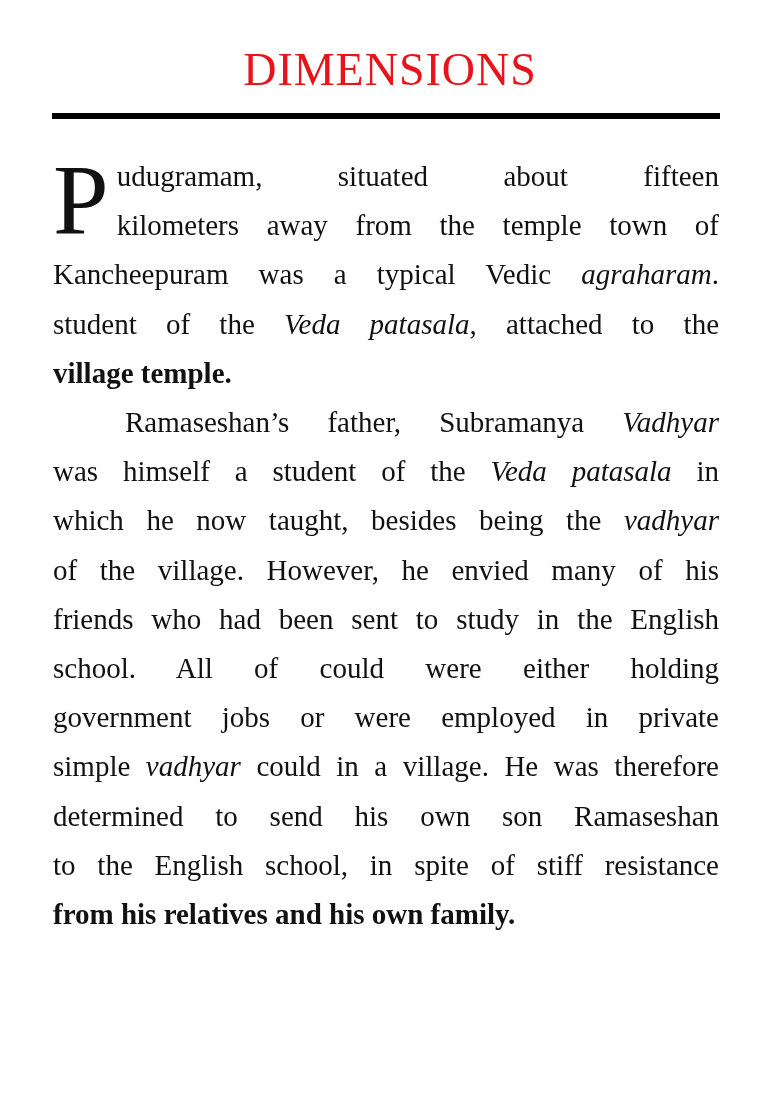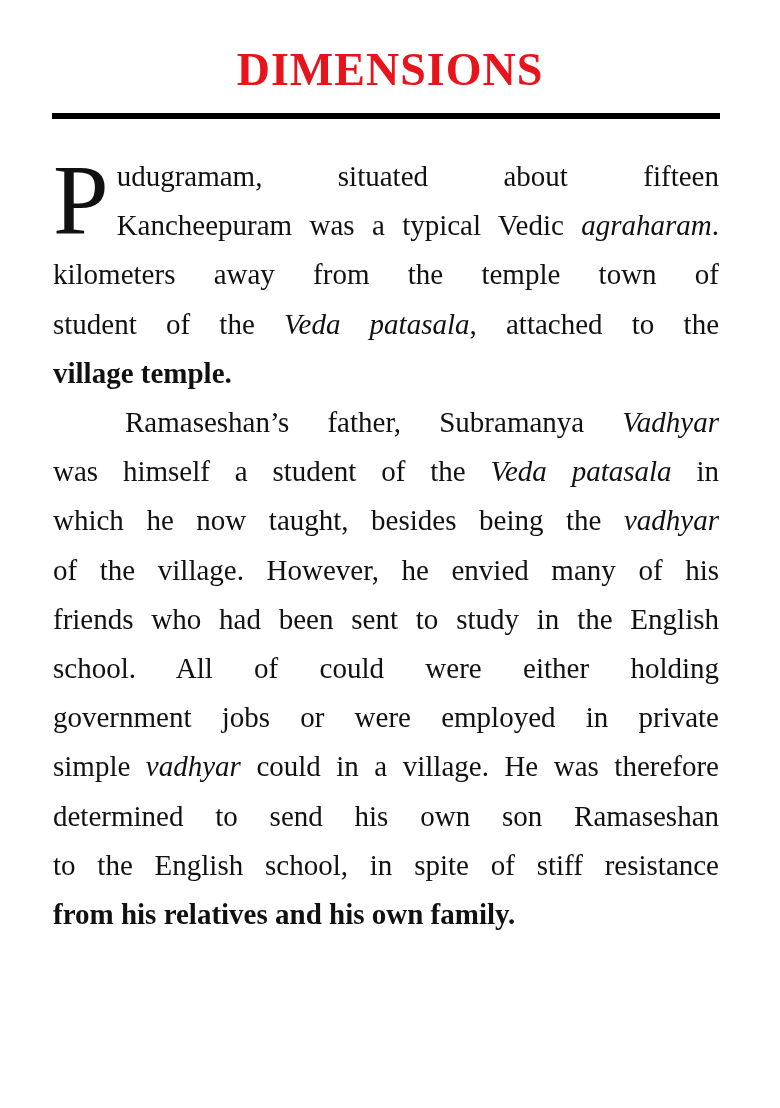--- a/index.html
+++ b/index.html
@@ -2,21 +2,21 @@
 <html><head>
 <meta charset="utf-8">
 <style>
   html, body { margin: 0; padding: 0; background: #ffffff; }
   body { width: 780px; height: 1108px; position: relative; overflow: hidden; }
   .page { position: absolute; left: 0; top: 0; width: 780px; height: 1108px; }
   .title {
     position: absolute; left: 0; width: 780px; top: 42px;
     text-align: center;
     font-family: "Liberation Serif", serif;
-    font-weight: bold;
+    font-weight: normal;
     font-size: 46px;
     letter-spacing: 1px;
     color: #e8141c;
     line-height: 56px;
     margin: 0;
   }
   .rule {
     position: absolute; left: 52px; top: 113px; width: 668px; height: 6px;
     background: #000000;
   }
@@ -47,22 +47,22 @@
 <body>
 
 <div class="page">
   <h1 class="title">DIMENSIONS</h1>
   <div class="rule"></div>
   <div class="body-text">
     <div class="para para1">
       <span class="dropcap">P</span>
       <div>
           <span class="line">udugramam, situated about fifteen</span>
+          <span class="line">kilometers away  from the temple town of</span>
           <span class="line">Kancheepuram was a typical Vedic <em>agraharam</em>.</span>
-          <span class="line">kilometers away  from the temple town of</span>
           <span class="line">student of the <em>Veda patasala</em>, attached to the</span>
           <span class="line last">village temple.</span>
         </div>
     </div>
     <div class="para para2" style="text-indent: 0px; margin-top: 0px;">
       <div>
           <span class="line"><span class="ind"></span>Ramaseshan’s father, Subramanya <em>Vadhyar</em></span>
           <span class="line">was himself a student of the <em>Veda patasala</em> in</span>
           <span class="line">which he now taught, besides being the <em>vadhyar</em></span>
           <span class="line">of the village. However, he envied many of his</span>

